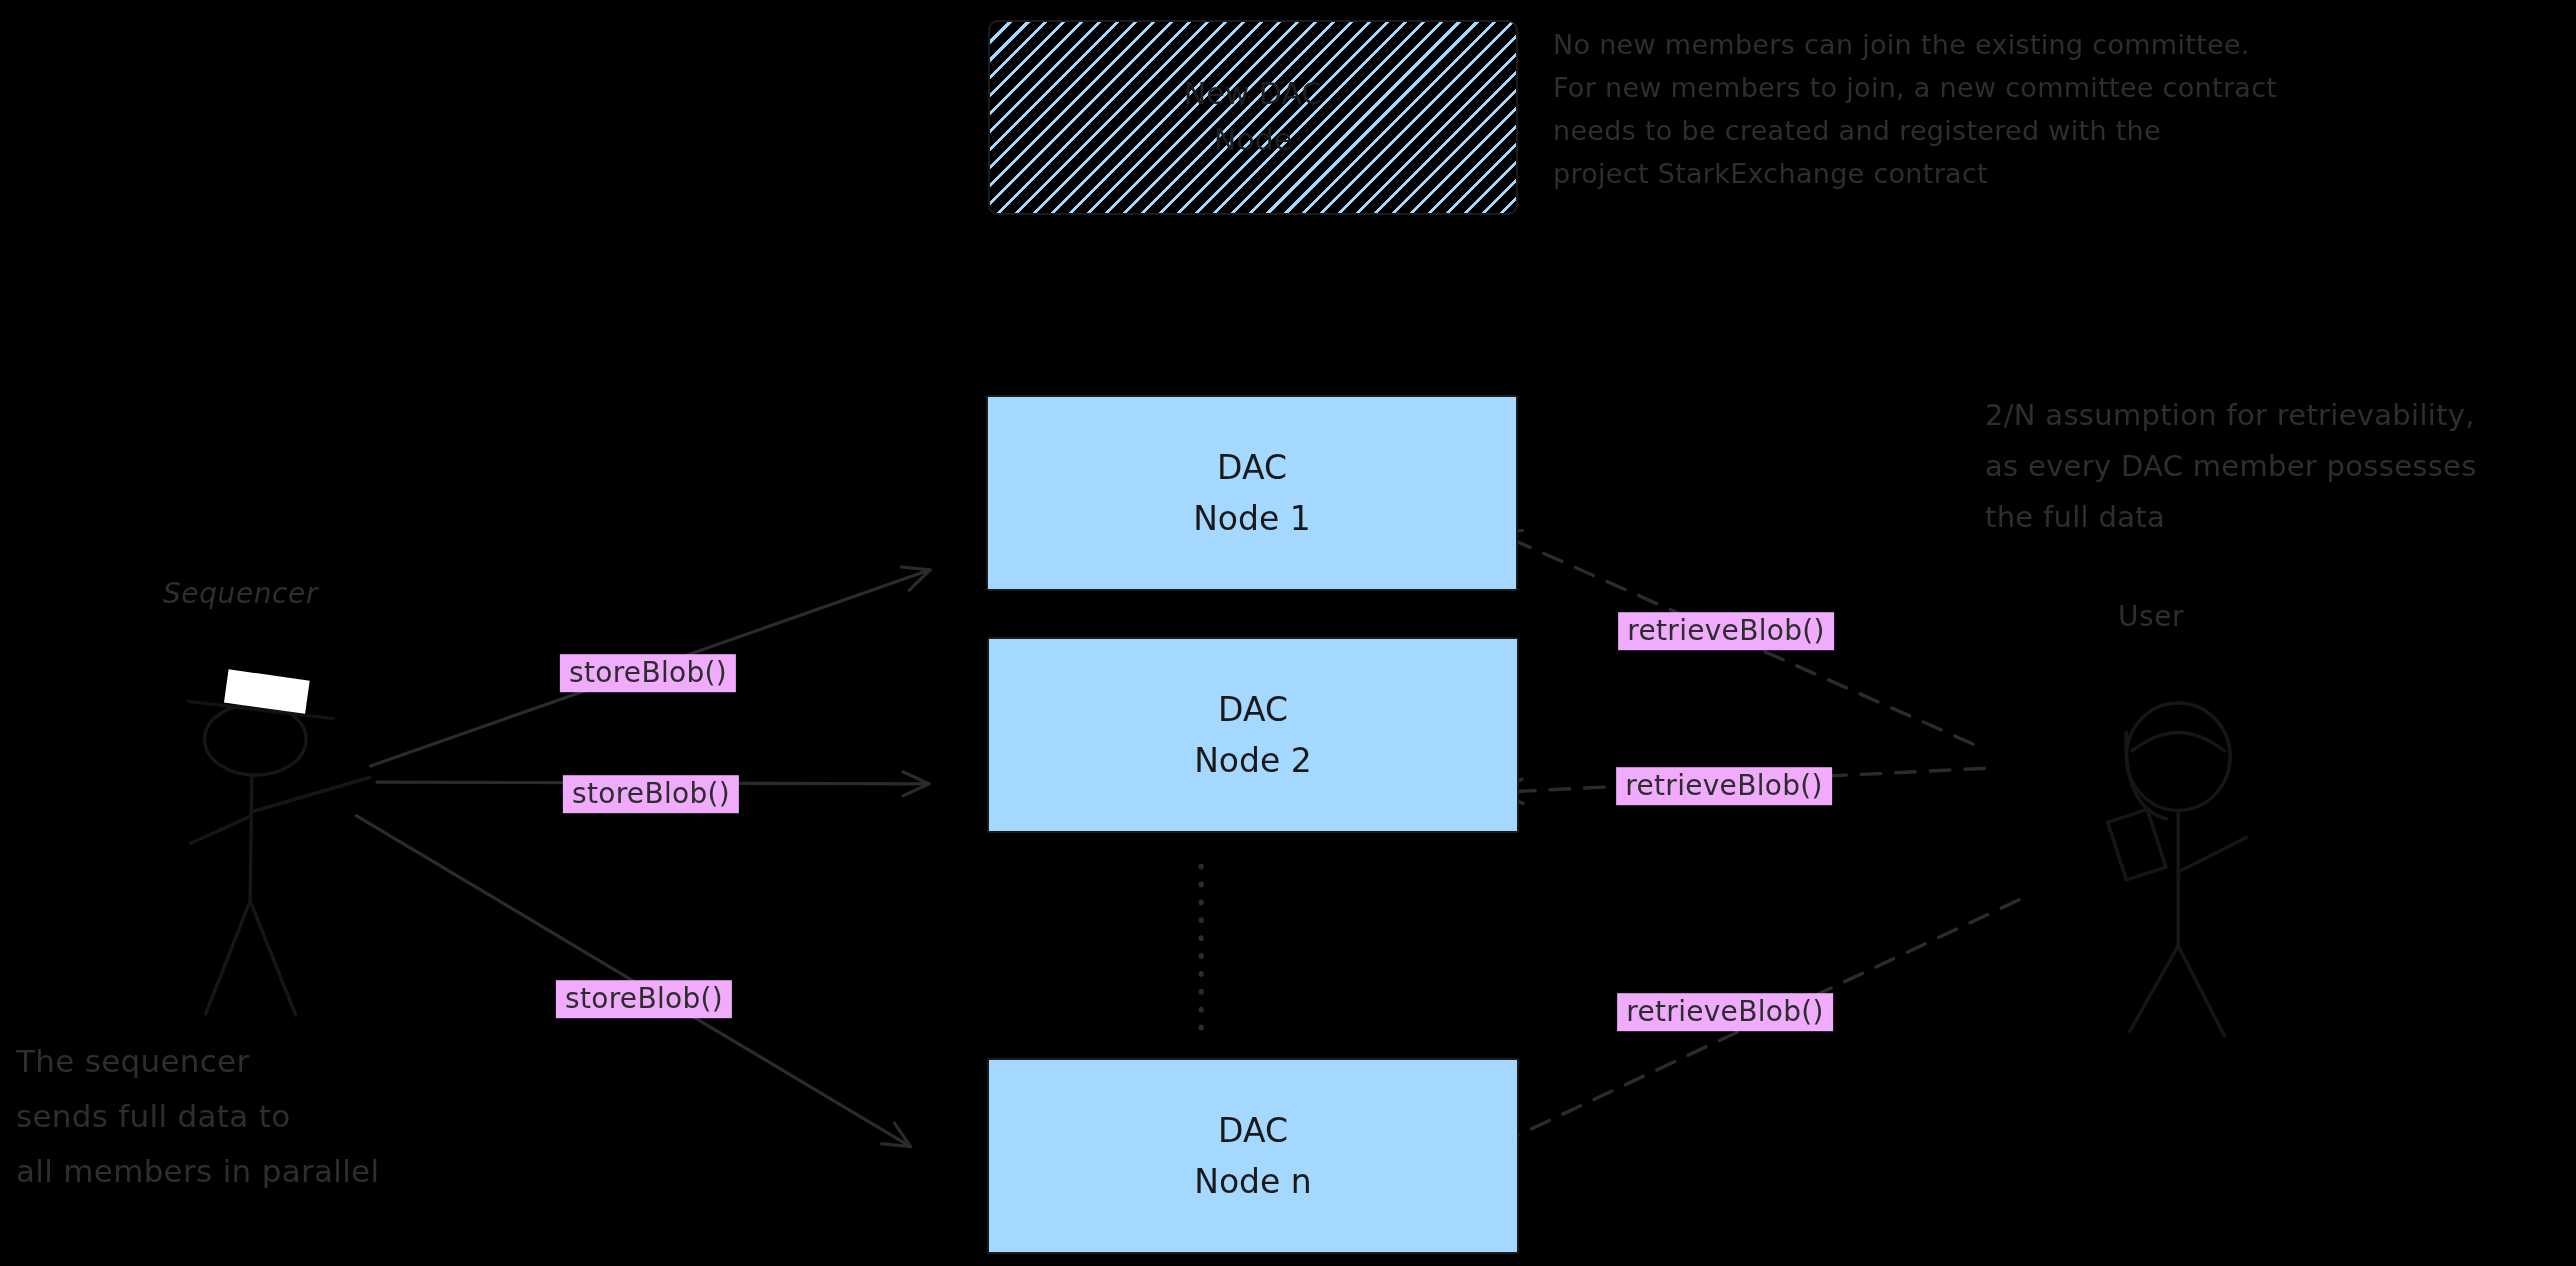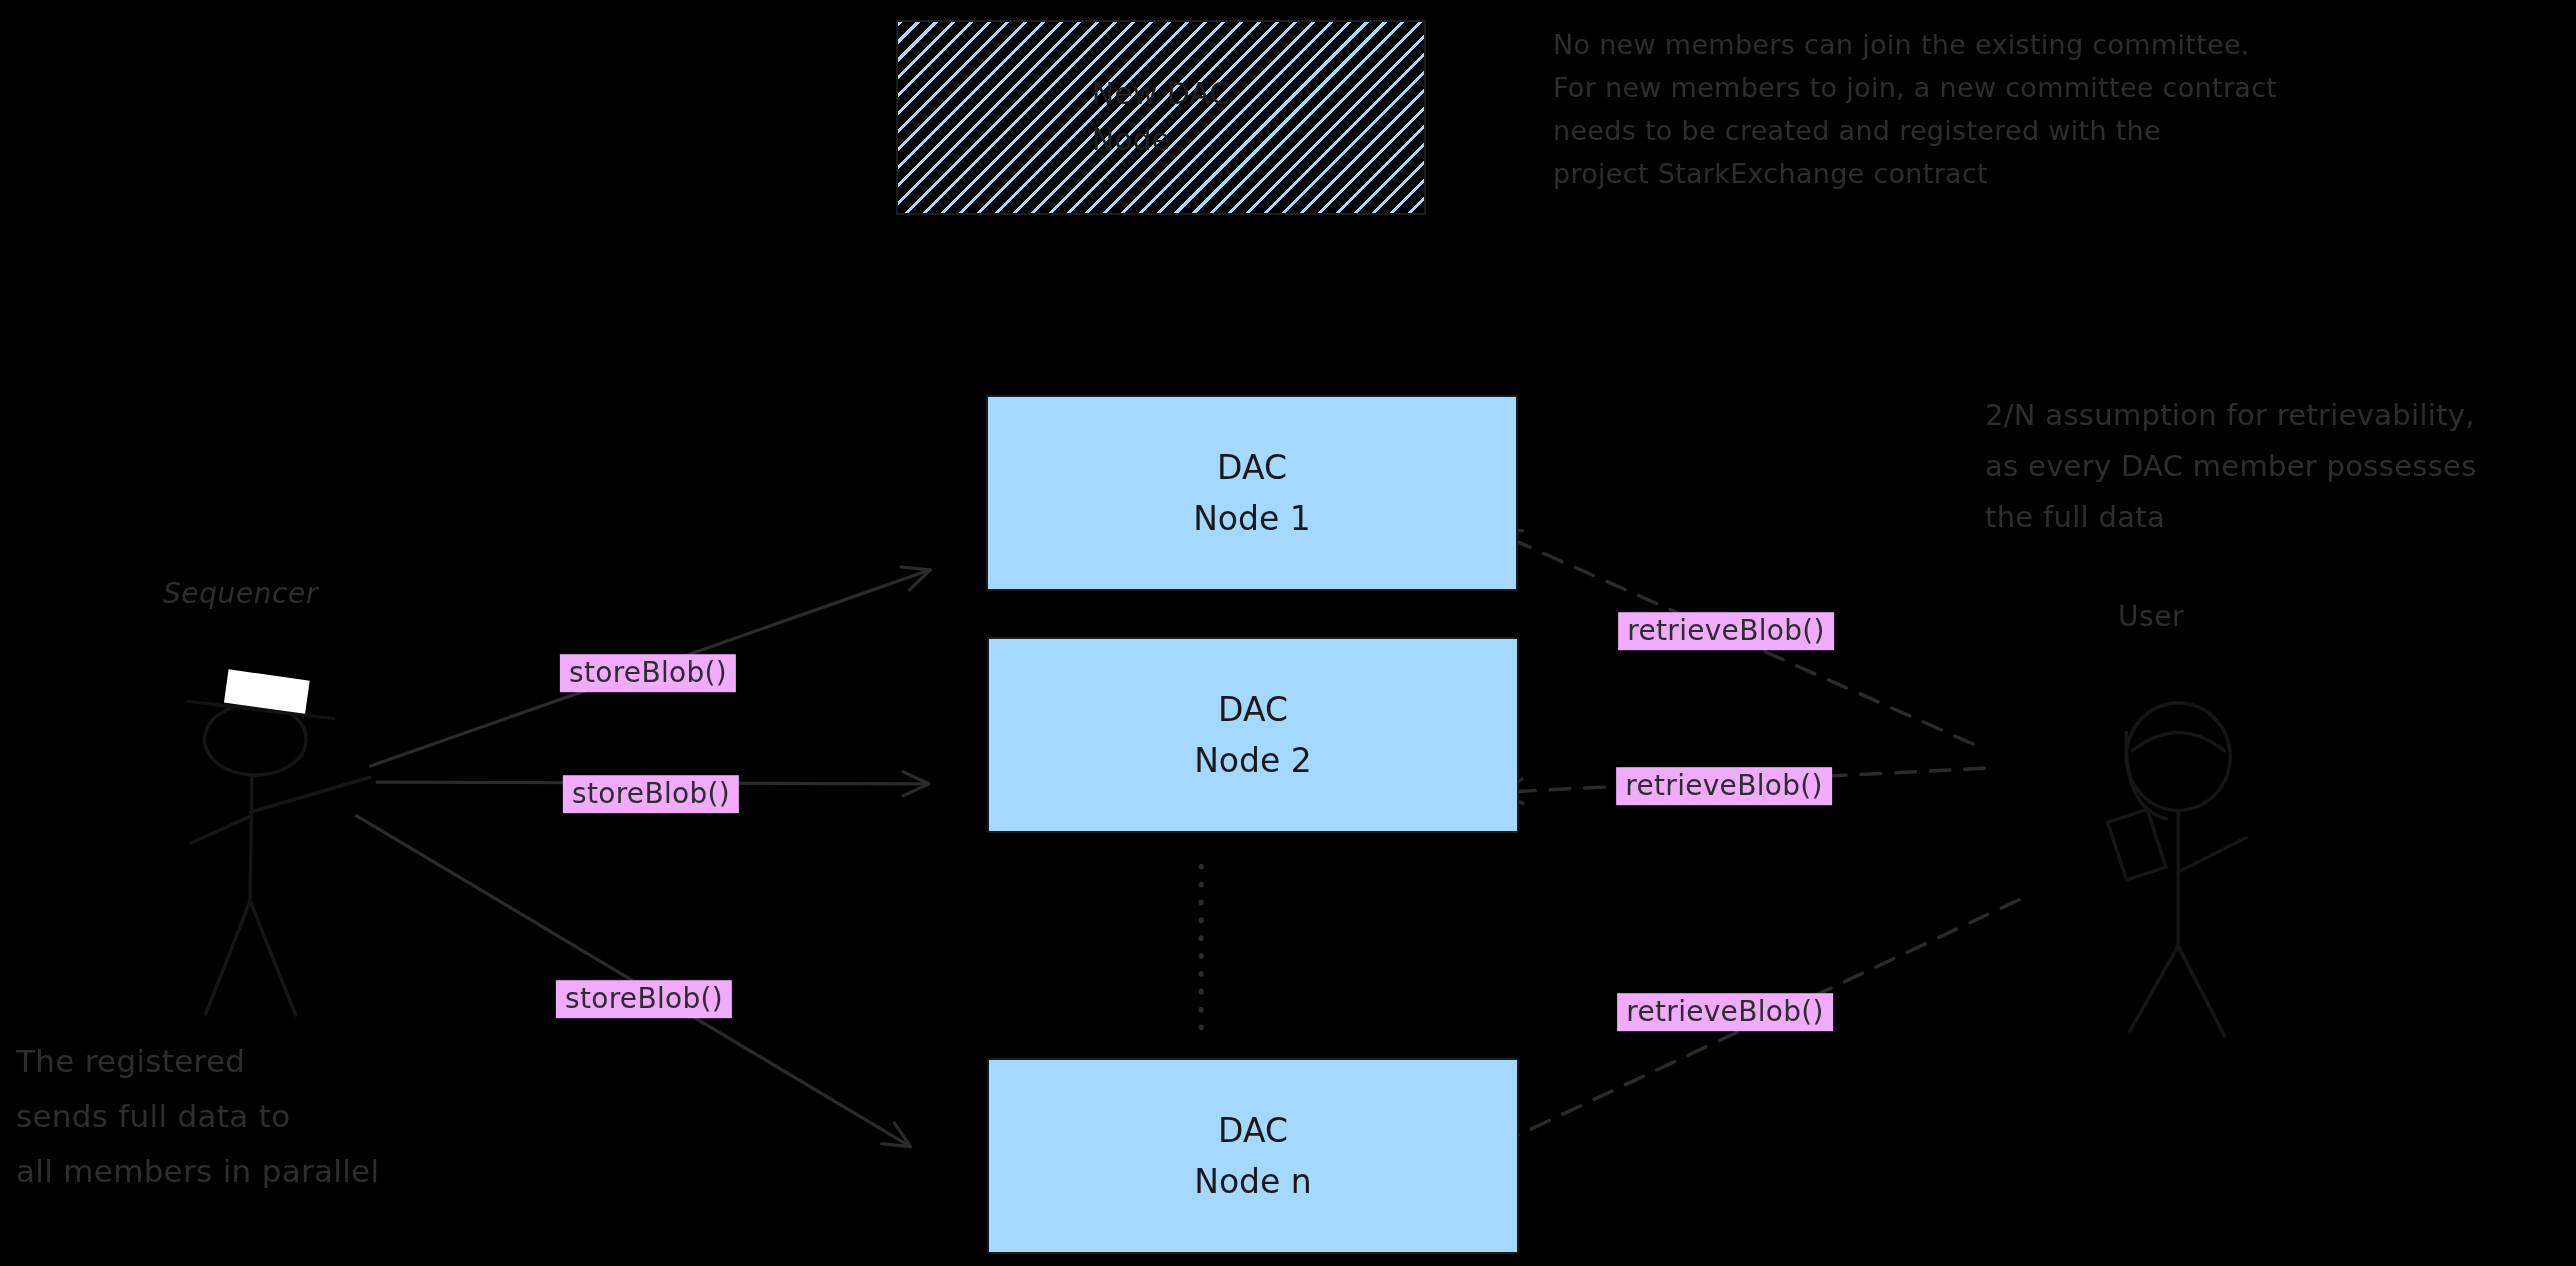--- a/index.html
+++ b/index.html
@@ -30,26 +30,26 @@
     background:#a5d8ff;
     border:2.9px solid #1b1b1b;
     border-radius:1.7px;
     display:flex;align-items:center;justify-content:center;text-align:center;
     color:#191919;font-size:33px;line-height:51px;white-space:pre-line;margin-left:48px;
   }
   .dac-box.n1{left:938px;top:395px;}
   .dac-box.n2{left:939px;top:637px;}
   .dac-box.nn{left:939px;top:1058px;}
   .hatch-box{
-    position:absolute;left:896px;top:19.6px;width:526px;height:191px;
-    border:2.3px solid #1c1c1c;border-radius:1px;
+    position:absolute;left:988px;top:19.6px;width:526px;height:191px;
+    border:2.3px solid #1c1c1c;border-radius:10px;
     background:repeating-linear-gradient(135deg,
       #a5d8ff 0px,#a5d8ff 2.9px,
       rgba(0,0,0,0) 2.9px,rgba(0,0,0,0) 12.7px);
-    display:flex;align-items:center;justify-content:center;text-align:left;
+    display:flex;align-items:center;justify-content:center;text-align:center;
     color:#1f1f1f;font-size:30px;line-height:46px;white-space:pre-line;
   }
   .edge-label{
     position:absolute;
     transform:translate(-50%,-50%);
     background:#f0abfc;
     color:#2d2d2d;
     font-size:28px;
     padding:2.3px 9.2px;
     white-space:nowrap;
@@ -141,18 +141,18 @@
   <div class="edge-label lbl-retr-b">retrieveBlob()</div>
   <div class="edge-label lbl-retr-c">retrieveBlob()</div>
 
   <div class="note committee">No new members can join the existing committee.
 For new members to join, a new committee contract
 needs to be created and registered with the
 project StarkExchange contract</div>
   <div class="note retrievability">2/N assumption for retrievability,
 as every DAC member possesses
 the full data</div>
-  <div class="note seq-note">The registered
+  <div class="note seq-note">The sequencer
 sends full data to
 all members in parallel</div>
 
 </div>
 
 
 </body></html>

